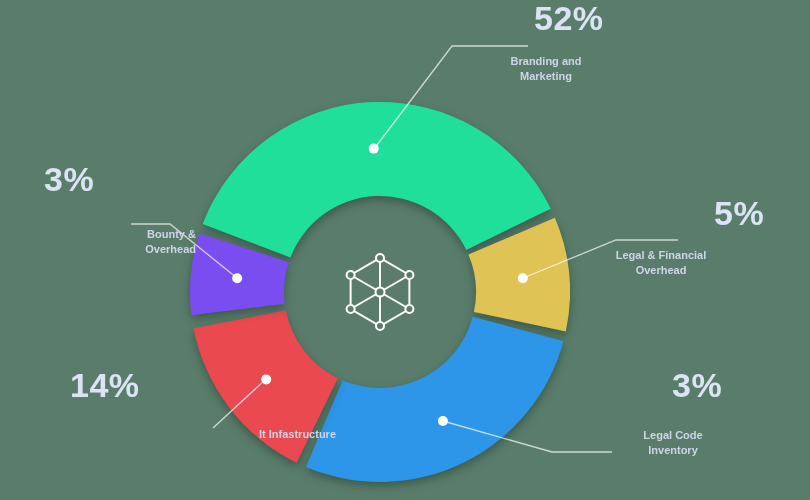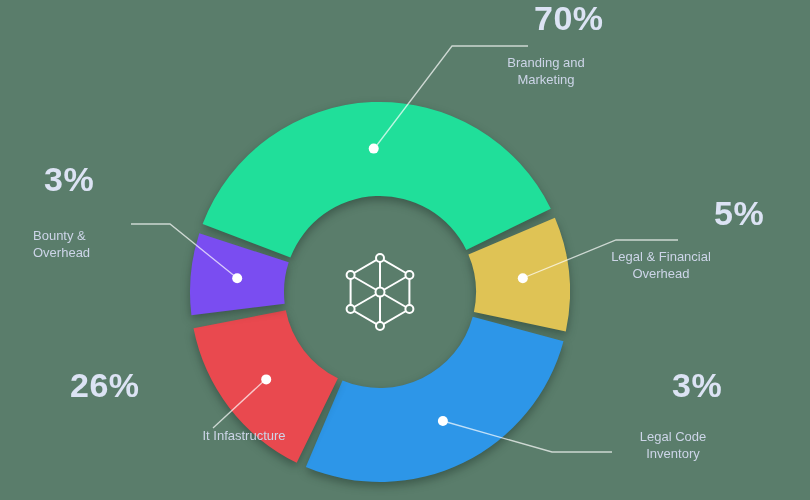--- a/index.html
+++ b/index.html
@@ -9,28 +9,28 @@
     font-family:"Liberation Sans","DejaVu Sans",sans-serif;
   }
   .stage{position:relative;width:810px;height:500px}
   svg.chart{position:absolute;left:0;top:0;width:810px;height:500px}
   .slice{filter:drop-shadow(0 4px 5px rgba(10,30,22,.38))}
   .pct{
     position:absolute;font-size:34px;font-weight:700;
     color:var(--pct,#dce3f4);letter-spacing:.5px;line-height:1.05;
   }
   .cat{
-    position:absolute;font-size:13px;font-weight:400;line-height:1.32;
+    position:absolute;font-size:11px;font-weight:700;line-height:1.32;
     color:var(--cat,#cdd5e8);white-space:pre-line;
   }
   .c0p{left:534px;top:1px}   .c0c{left:468px;top:54px;width:156px;text-align:center}
   .c1p{left:714px;top:196px} .c1c{left:571px;top:248px;width:180px;text-align:center}
   .c2p{left:672px;top:368px} .c2c{left:598px;top:428px;width:150px;text-align:center}
-  .c3p{left:70px;top:368px}  .c3c{left:134px;top:427px;width:220px;text-align:center}
-  .c4p{left:44px;top:162px}  .c4c{left:33px;top:227px;width:140px;text-align:left}
+  .c3p{left:70px;top:368px}  .c3c{left:116px;top:427px;width:220px;text-align:right}
+  .c4p{left:44px;top:162px}  .c4c{left:56px;top:227px;width:140px;text-align:right}
 </style>
 </head>
 <body>
 
 <div class="stage">
 
   <svg class="chart" viewBox="0 0 810 500" aria-hidden="true">
     <g id="slices">
         <path d="M 202.6 223.9 A 190 190 0 0 1 550.8 208.7 L 466.3 249.9 A 96 96 0 0 0 290.4 257.6 Z" fill="#20df9a" class="slice"></path>
         <path d="M 554.9 217.8 A 190 190 0 0 1 565.8 331.5 L 473.9 312.0 A 96 96 0 0 0 468.4 254.5 Z" fill="#dfc355" class="slice"></path>
@@ -63,32 +63,32 @@
       <circle cx="0" cy="-34" r="4" style="fill:var(--bg,#5a7d6b)"></circle>
       <circle cx="29.4" cy="-17" r="4" style="fill:var(--bg,#5a7d6b)"></circle>
       <circle cx="-29.4" cy="-17" r="4" style="fill:var(--bg,#5a7d6b)"></circle>
       <circle cx="29.4" cy="17" r="4" style="fill:var(--bg,#5a7d6b)"></circle>
       <circle cx="-29.4" cy="17" r="4" style="fill:var(--bg,#5a7d6b)"></circle>
       <circle cx="0" cy="34" r="4" style="fill:var(--bg,#5a7d6b)"></circle>
       <circle cx="0" cy="0" r="4.5" style="fill:var(--bg,#5a7d6b)"></circle>
     </g>
   </svg>
 
-  <div class="pct c0p">70%</div>
+  <div class="pct c0p">52%</div>
   <div class="cat c0c">Branding and
 Marketing</div>
 
   <div class="pct c1p">5%</div>
   <div class="cat c1c">Legal &amp; Financial
 Overhead</div>
 
   <div class="pct c2p">3%</div>
   <div class="cat c2c">Legal Code
 Inventory</div>
 
-  <div class="pct c3p">26%</div>
+  <div class="pct c3p">14%</div>
   <div class="cat c3c">It Infastructure</div>
 
   <div class="pct c4p">3%</div>
   <div class="cat c4c">Bounty &amp;
 Overhead</div>
 
 </div>
 
 </body></html>

